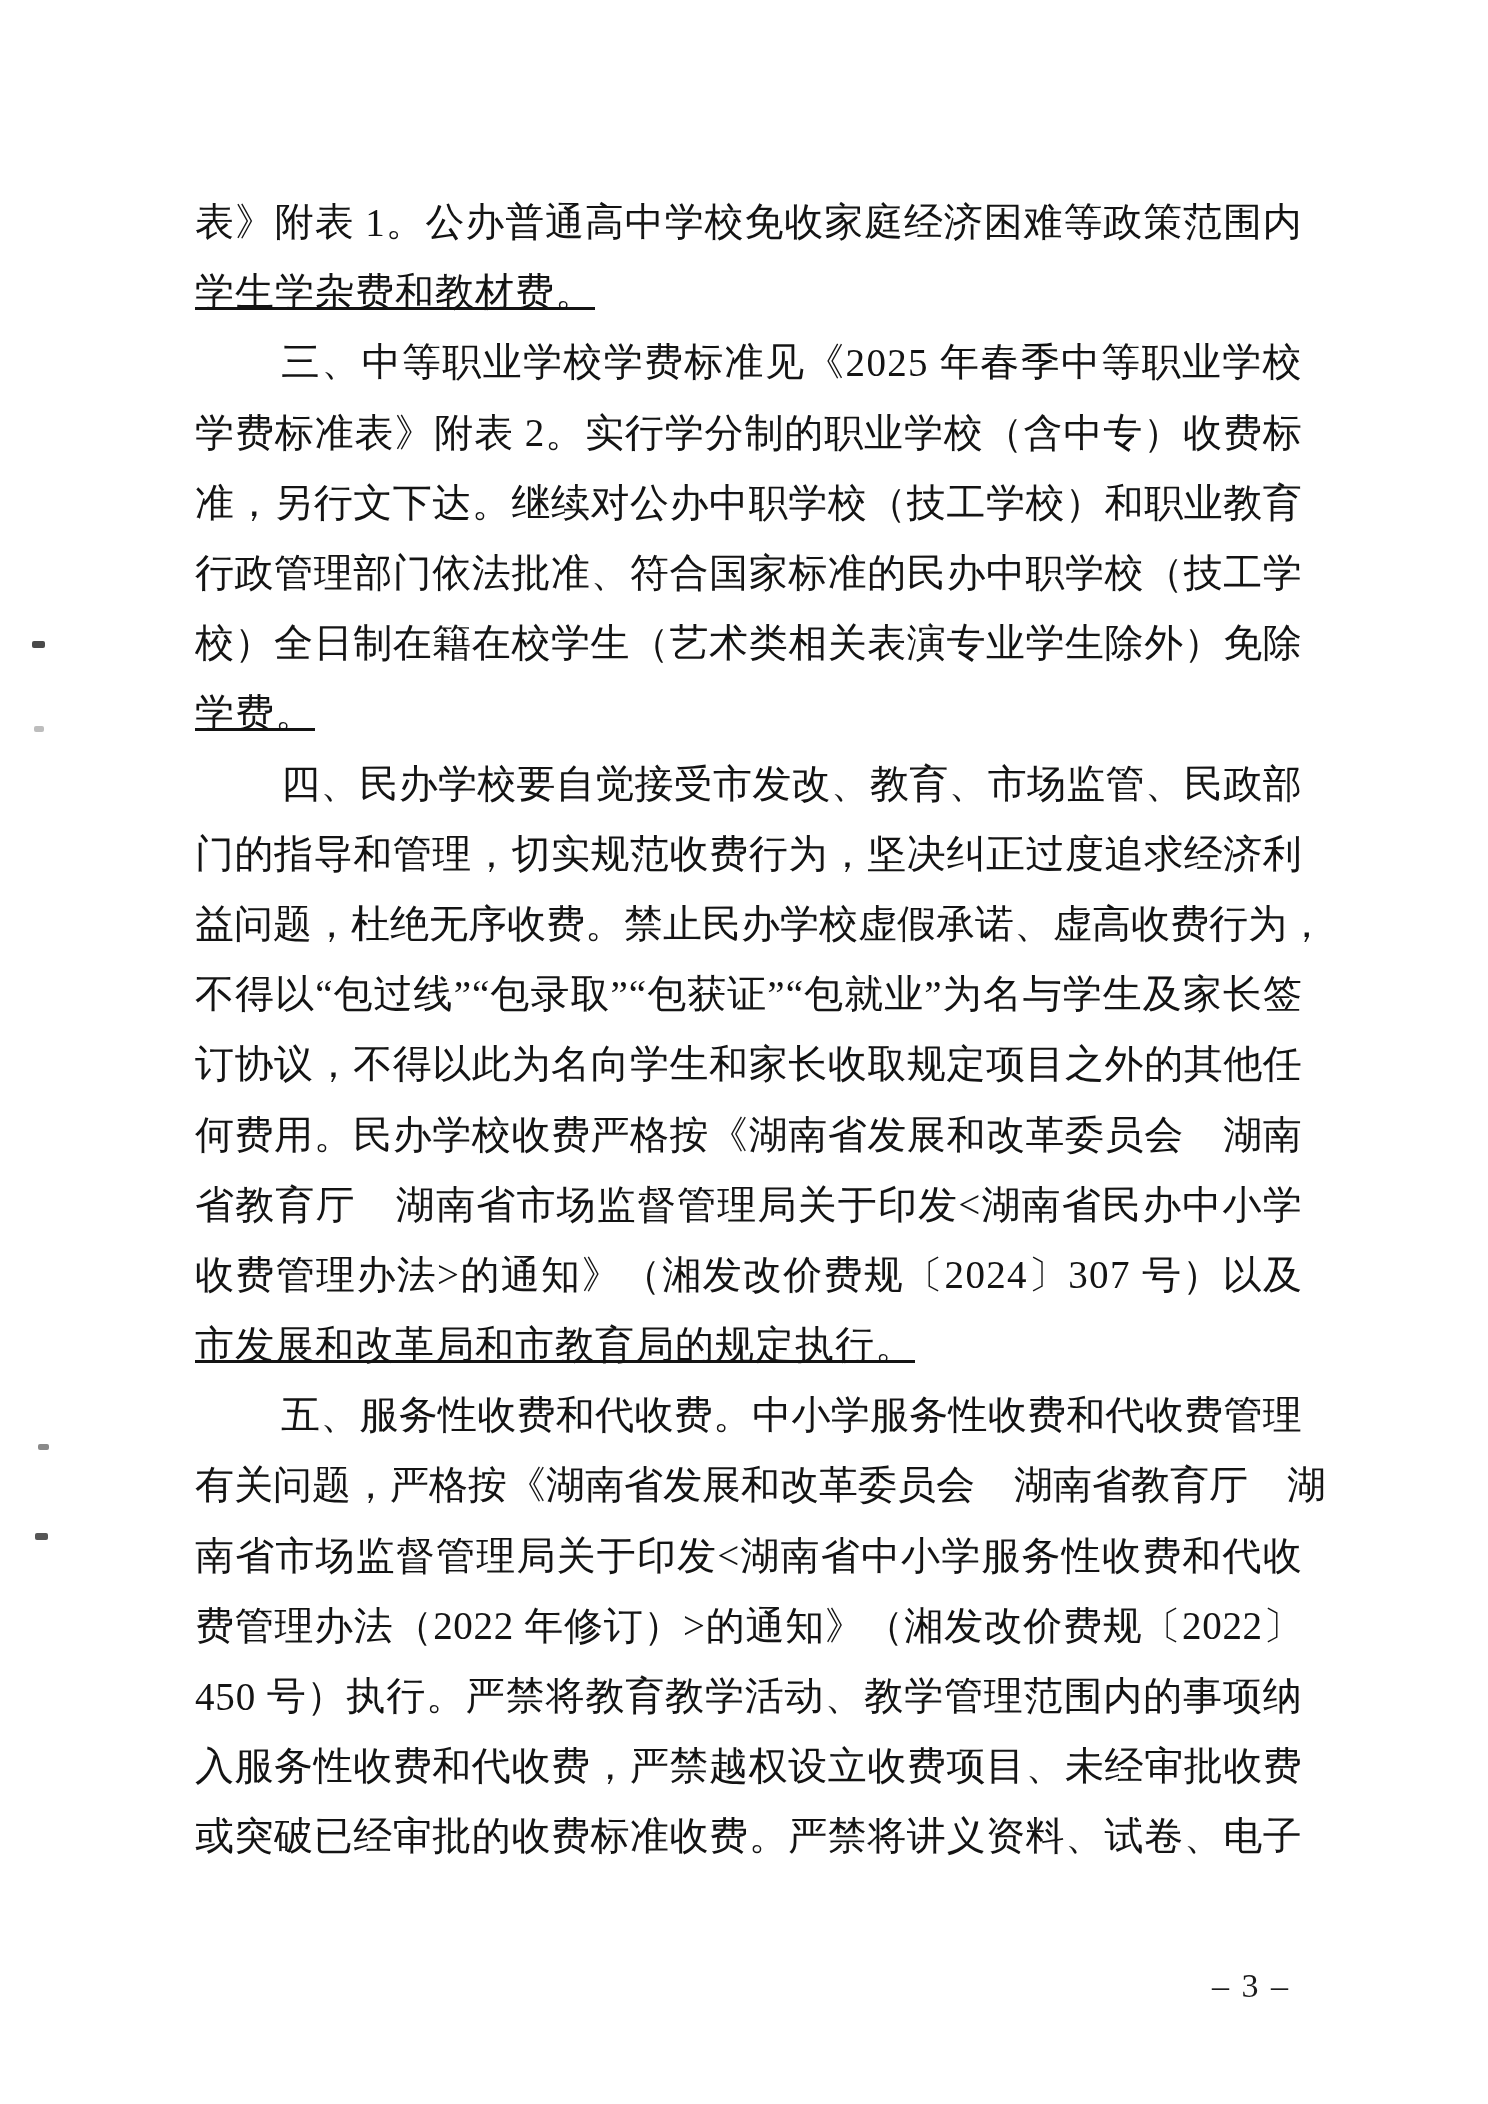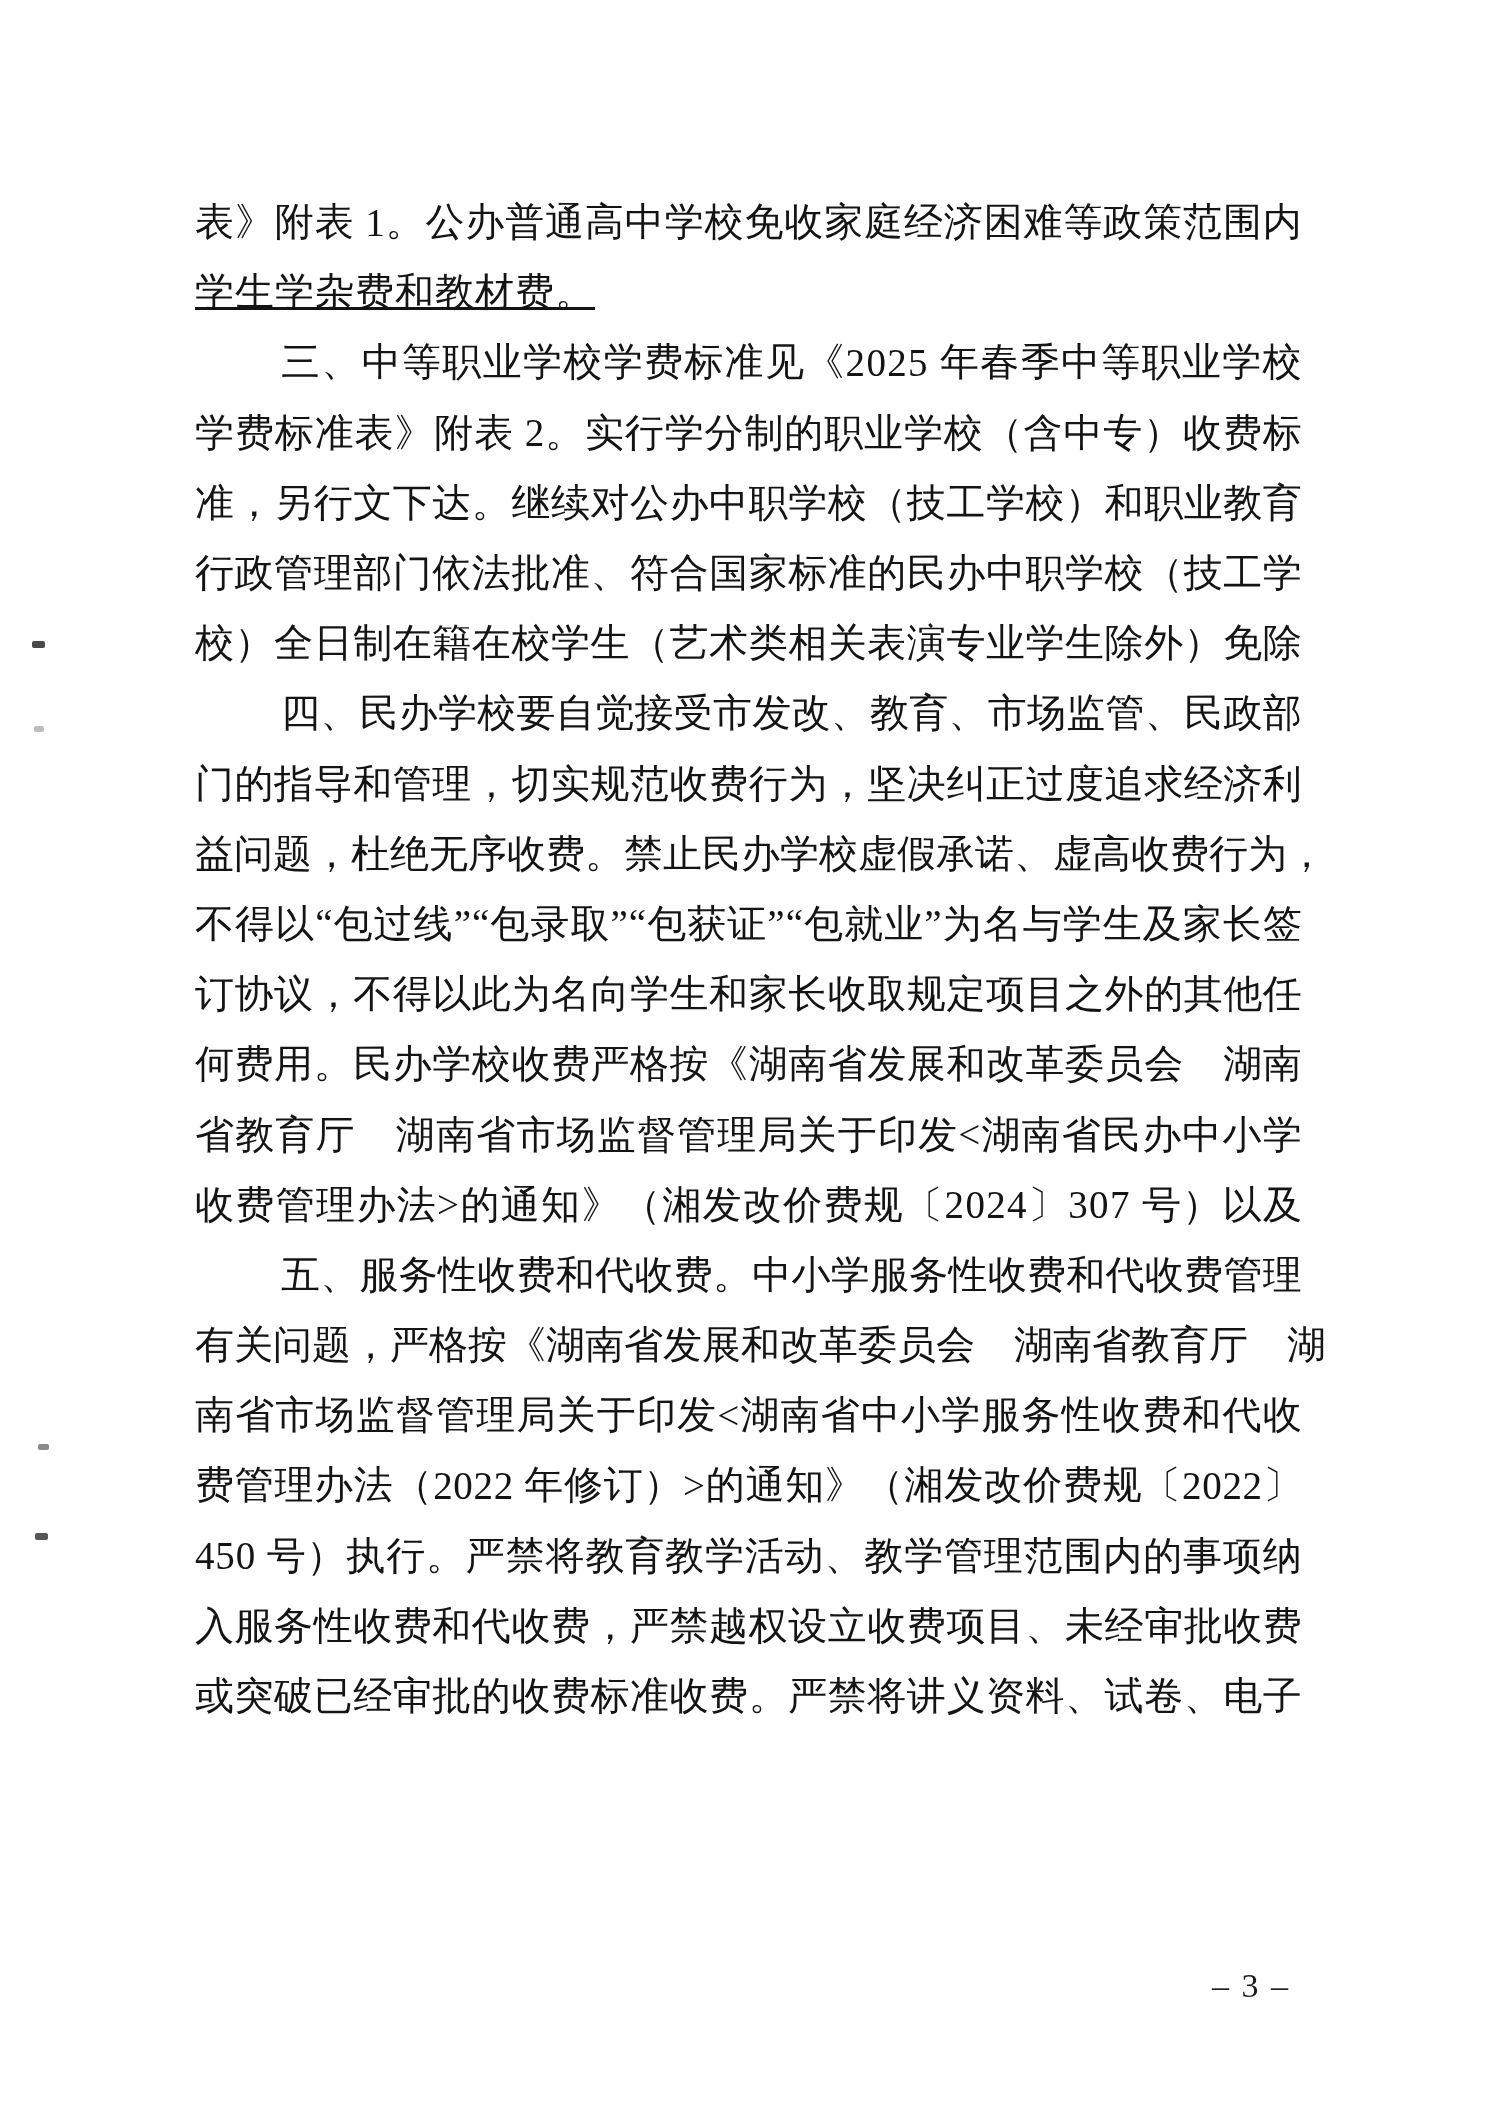--- a/index.html
+++ b/index.html
@@ -246,20 +246,21 @@
         <span>专</span>
         <span>业</span>
         <span>学</span>
         <span>生</span>
         <span>除</span>
         <span>外</span>
         <span>）</span>
         <span>免</span>
         <span>除</span>
       </div>
+      <div class="line nojust">学费。</div>
       <div class="line indent">
         <span>四</span>
         <span>、</span>
         <span>民</span>
         <span>办</span>
         <span>学</span>
         <span>校</span>
         <span>要</span>
         <span>自</span>
         <span>觉</span>
@@ -493,20 +494,21 @@
         <span>〕</span>
         <span>3</span>
         <span>0</span>
         <span>7</span>
         <span> </span>
         <span>号</span>
         <span>）</span>
         <span>以</span>
         <span>及</span>
       </div>
+      <div class="line nojust">市发展和改革局和市教育局的规定执行。</div>
       <div class="line indent">
         <span>五</span>
         <span>、</span>
         <span>服</span>
         <span>务</span>
         <span>性</span>
         <span>收</span>
         <span>费</span>
         <span>和</span>
         <span>代</span>

